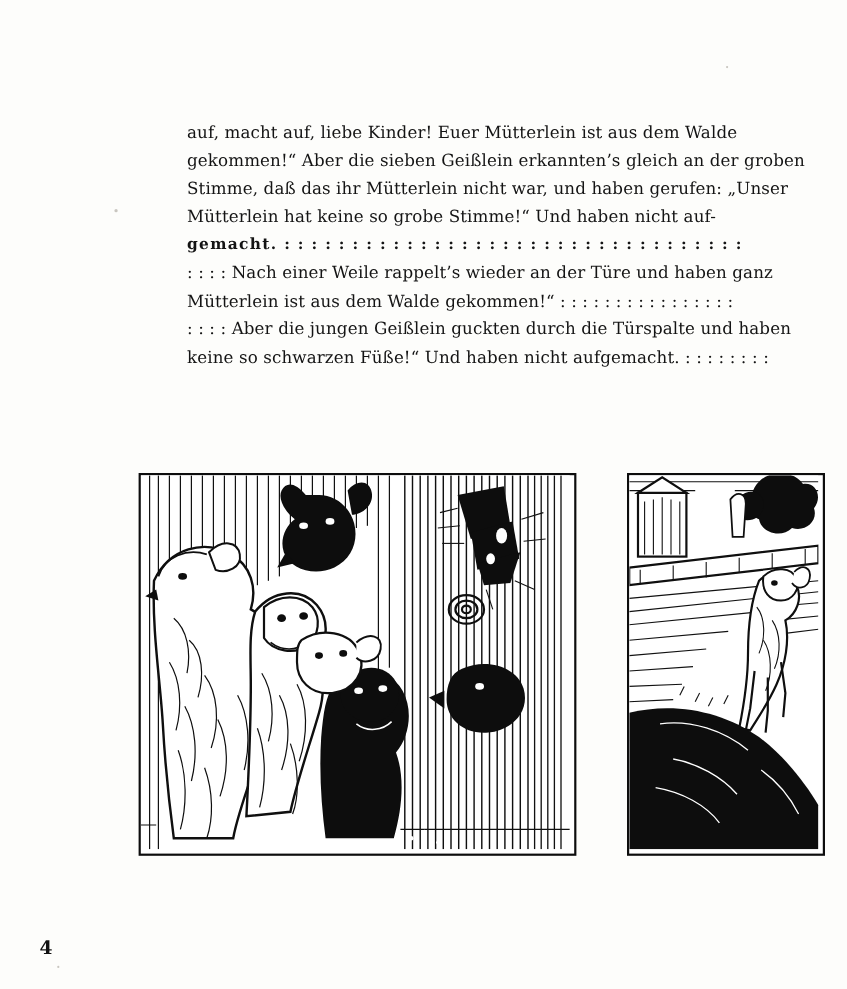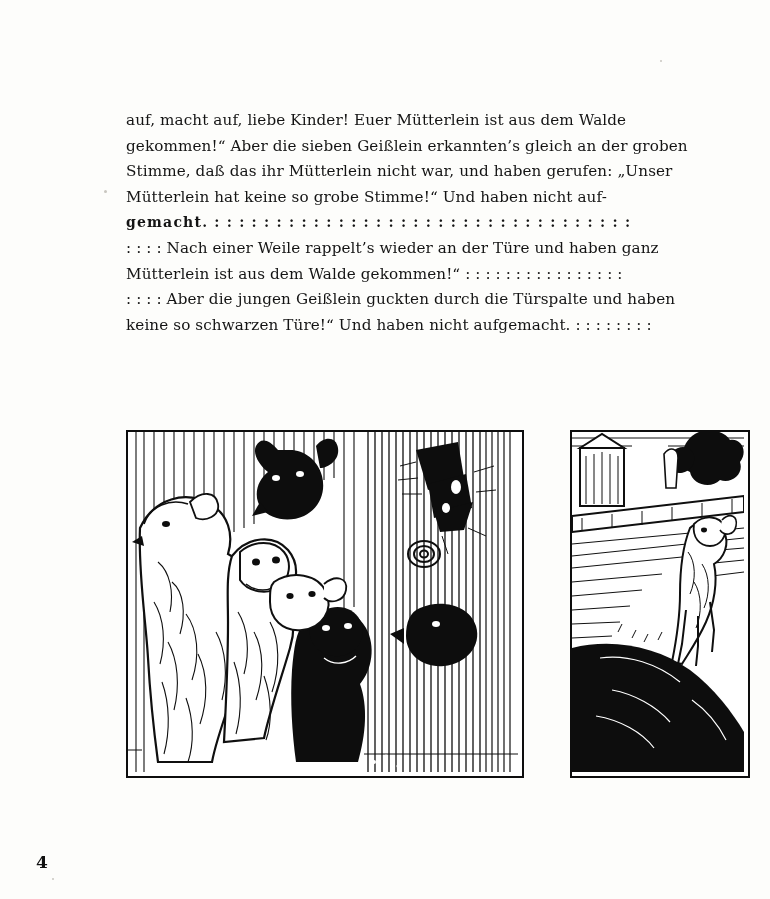--- a/index.html
+++ b/index.html
@@ -40,20 +40,21 @@
     text-justify: inter-word;
   }
   .dots {
     letter-spacing: 1.2px;
     font-size: 14px;
     font-weight: bold;
   }
   .line {
     display: block;
     white-space: nowrap;
+    margin-left: 44px;
   }
 
   
   .illus-row {
     position: absolute;
     left: 126px;
     top: 430px;
     width: 620px;
     height: 348px;
   }
@@ -124,21 +125,21 @@
     <p>
         <span class="line">: : : : Nach einer Weile rappelt’s wieder an der Türe und haben ganz</span>
       </p>
     <p>
         <span class="line">Mütterlein ist aus dem Walde gekommen!“ : : : : : : : : : : : : : : : :</span>
       </p>
     <p>
         <span class="line">: : : : Aber die jungen Geißlein guckten durch die Türspalte und haben</span>
       </p>
     <p>
-        <span class="line">keine so schwarzen Türe!“ Und haben nicht aufgemacht. : : : : : : : :</span>
+        <span class="line">keine so schwarzen Füße!“ Und haben nicht aufgemacht. : : : : : : : :</span>
       </p>
   </div>
 
   <div class="illus-row">
 
     <div class="illus illus-left">
       <svg width="390" height="340" viewBox="0 0 390 340">
         <rect x="0" y="0" width="390" height="340" fill="#ffffff"></rect>
 
         <g stroke="#111" stroke-width="1.1">

